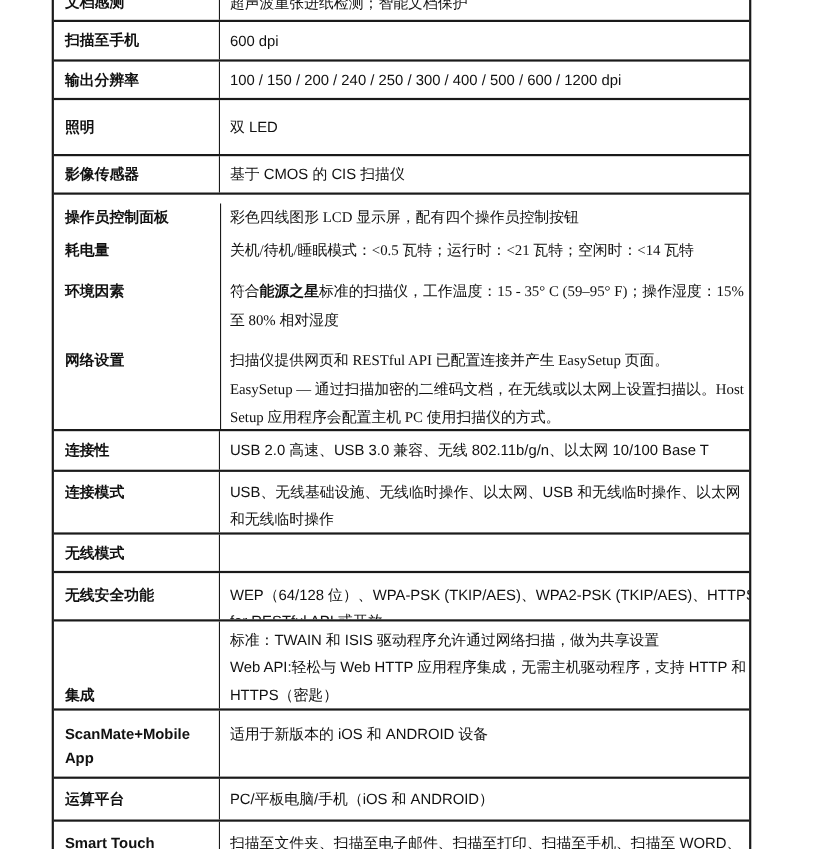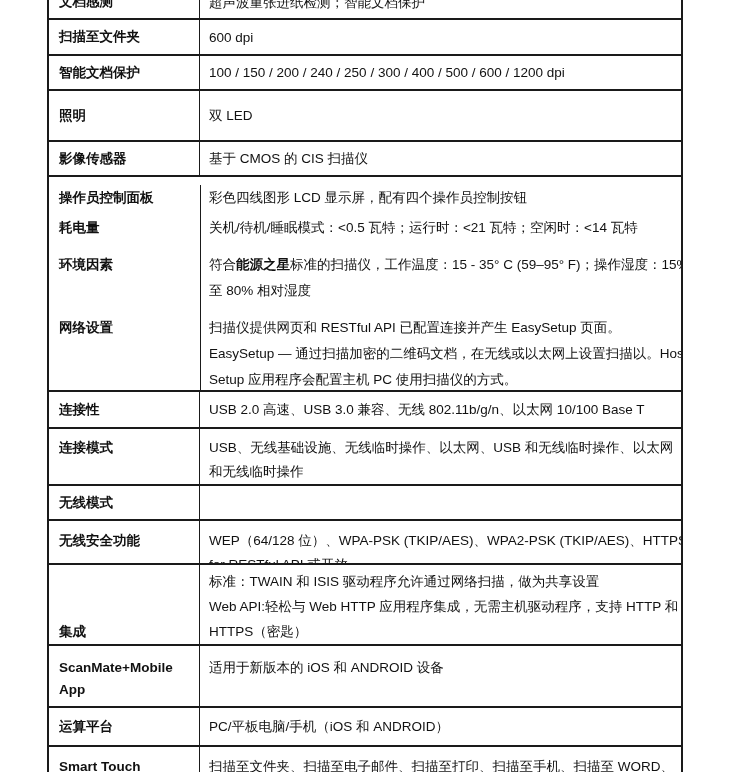--- a/index.html
+++ b/index.html
@@ -66,21 +66,21 @@
   .group::before {
     content: "";
     position: absolute;
     left: 151px; top: 0; bottom: 0;
     width: 1px;
     background: #1a1a1a;
   }
   .sub { display: flex; }
   .sub .cl { border-right: none; justify-content: flex-start; }
   .sub .cv { justify-content: flex-start; }
-  .sub .ln { line-height: 26px; }
+  .sub .ln { line-height: 26px; font-family: Liberation Serif, serif; }
   .sub .cl .ln { line-height: 26px; }
   .mt8  { margin-top: 8px; }
   .mt4  { margin-top: 4px; }
   .mt11 { margin-top: 11px; }
   .mt1  { margin-top: 11px; }
 </style>
 </head>
 <body>
 
 <div class="spec-table">
@@ -89,30 +89,30 @@
     <div class="cl">
         <div class="ln">文档感测</div>
       </div>
     <div class="cv">
         <div class="ln">超声波重张进纸检测；智能文档保护</div>
       </div>
   </div>
 
   <div class="row" style="height:36px">
     <div class="cl">
-        <div class="ln">扫描至文件夹</div>
+        <div class="ln">扫描至手机</div>
       </div>
     <div class="cv">
         <div class="ln">600 dpi</div>
       </div>
   </div>
 
   <div class="row" style="height:35px">
     <div class="cl">
-        <div class="ln">智能文档保护</div>
+        <div class="ln">输出分辨率</div>
       </div>
     <div class="cv">
         <div class="ln">100 / 150 / 200 / 240 / 250 / 300 / 400 / 500 / 600 / 1200 dpi</div>
       </div>
   </div>
 
   <div class="row" style="height:51px">
     <div class="cl">
         <div class="ln">照明</div>
       </div>

